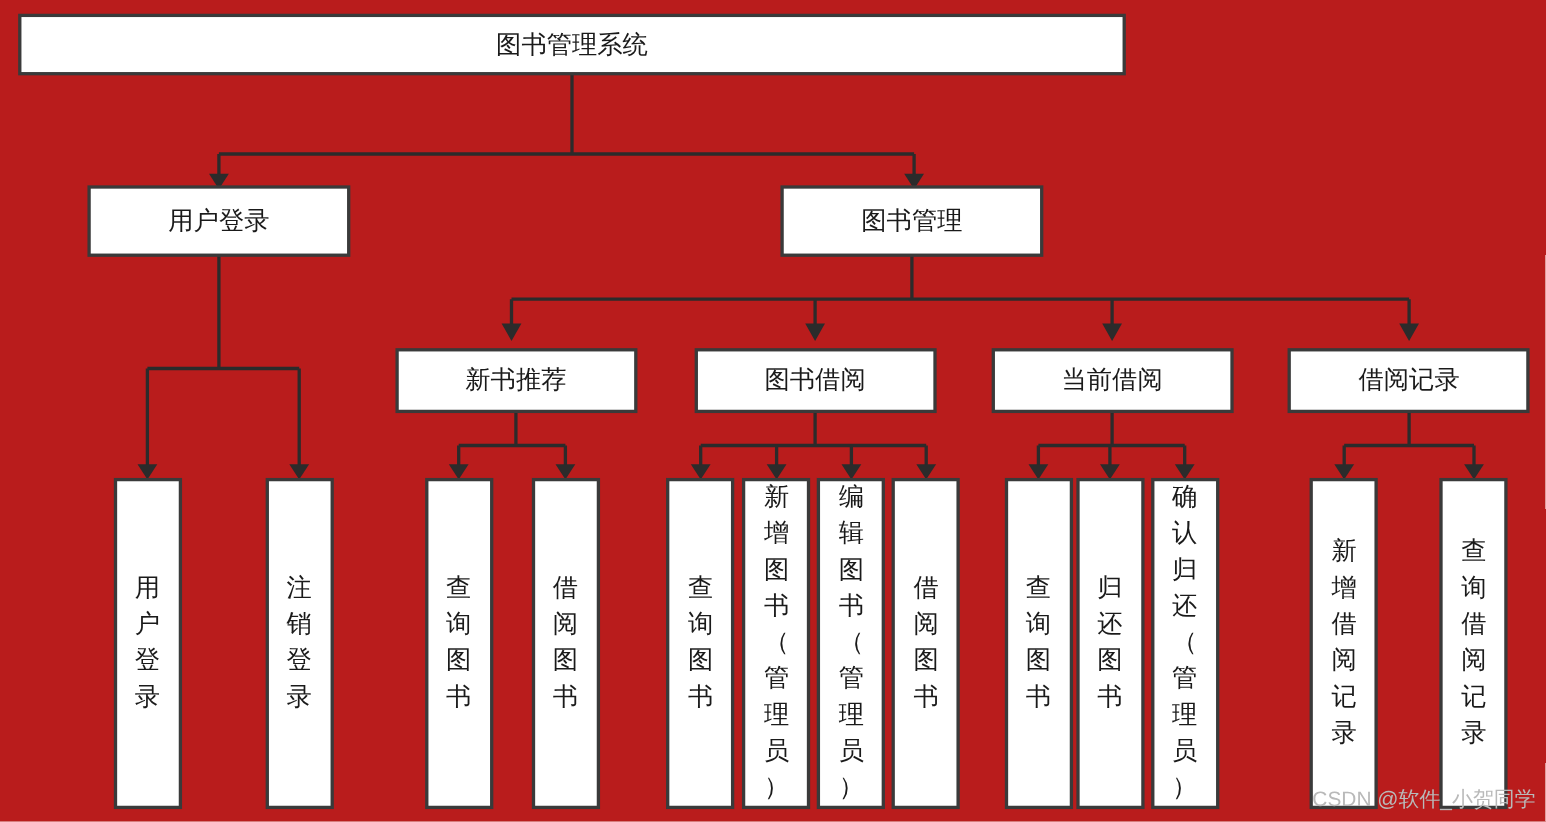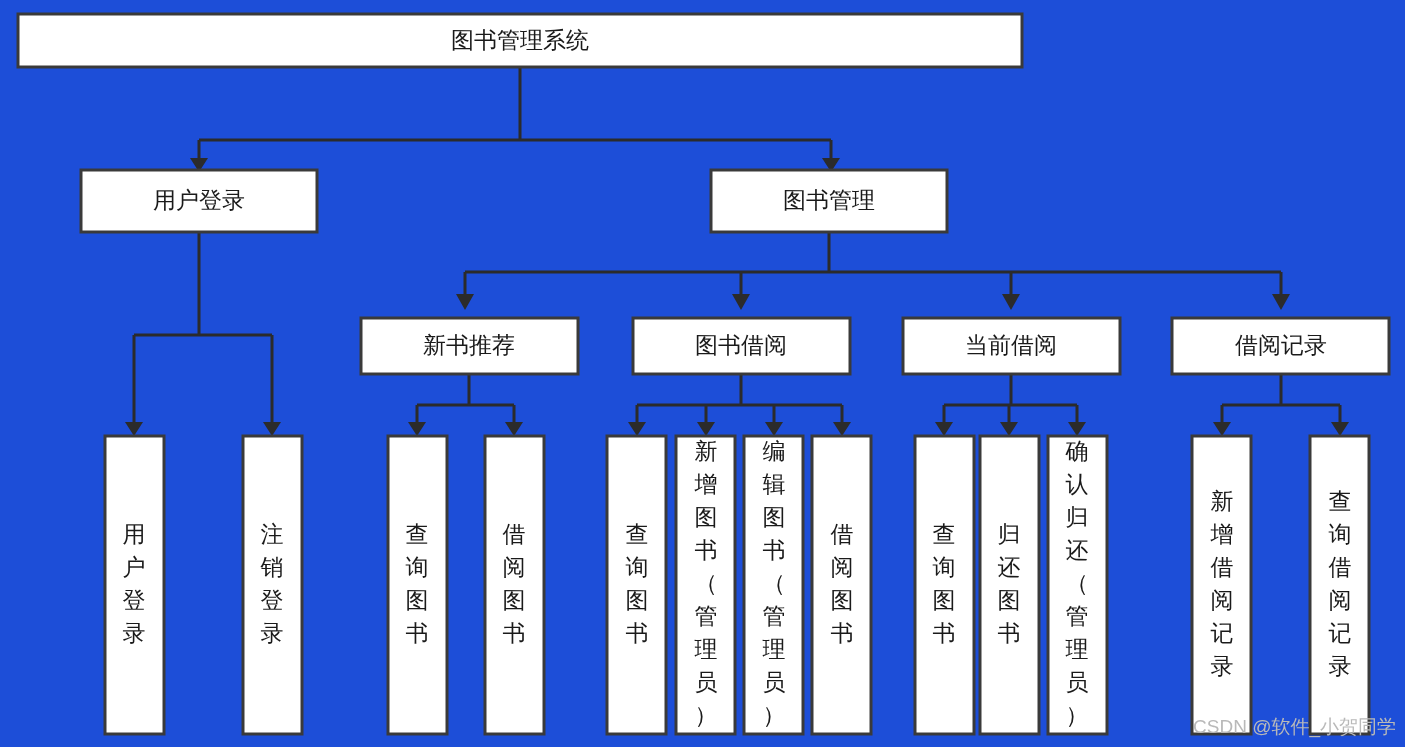--- a/index.html
+++ b/index.html
@@ -60,21 +60,21 @@
   .watermark-text {
     font-family: "Liberation Sans", "DejaVu Sans", sans-serif;
     font-size: 19px;
     fill: #b9b9b9;
     text-anchor: end;
   }
 </style>
 </head>
 <body>
 
-<div id="diagram-root" style="background: #1d4ed8;">
+<div id="diagram-root" style="background: #b91c1c;">
   <svg class="diagram-canvas" viewBox="0 0 1405 747">
 
     <g>
 
       <path class="connector" d="M520,67 L520,140 M199,140 L831,140 M199,140 L199,160 M831,140 L831,160" stroke="#2b2b2b"></path>
       <polygon class="arrow-head" points="190,158 208,158 199,172" fill="#2b2b2b"></polygon>
       <polygon class="arrow-head" points="822,158 840,158 831,172" fill="#2b2b2b"></polygon>
 
       <path class="connector" d="M199,232 L199,335 M134,335 L272,335 M134,335 L134,424 M272,335 L272,424" stroke="#2b2b2b"></path>
       <polygon class="arrow-head" points="125,422 143,422 134,436" fill="#2b2b2b"></polygon>

